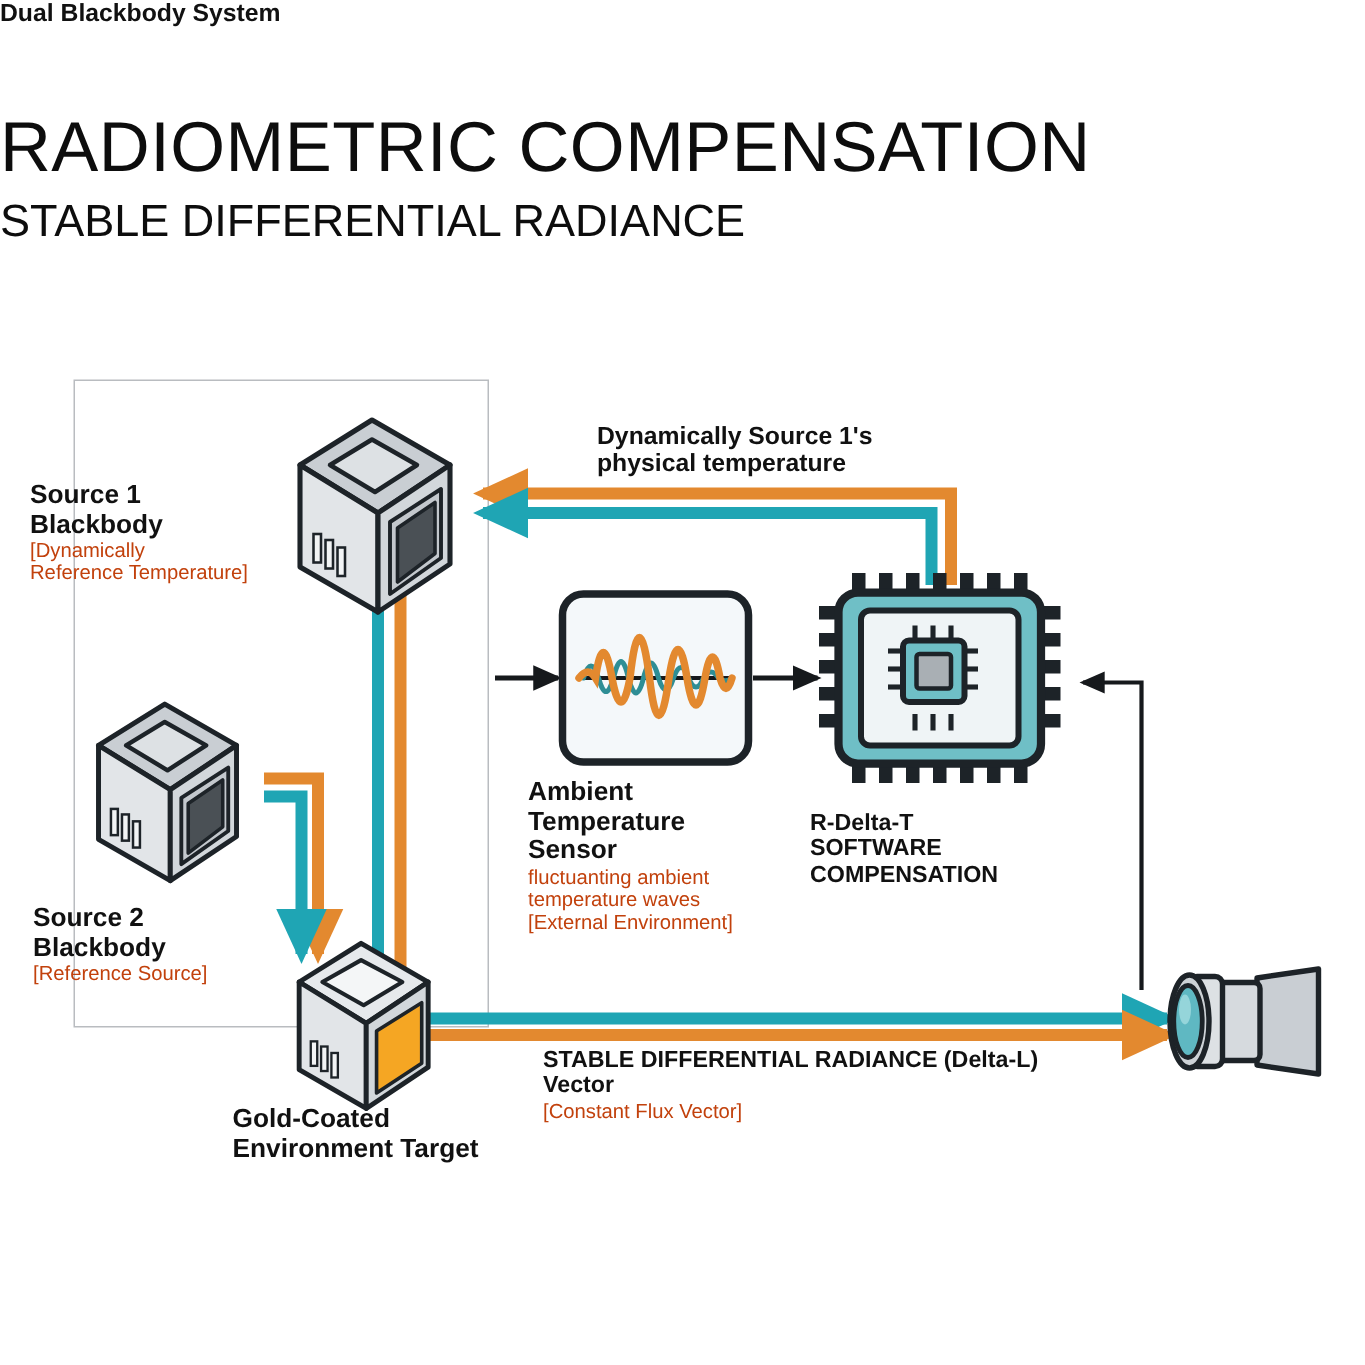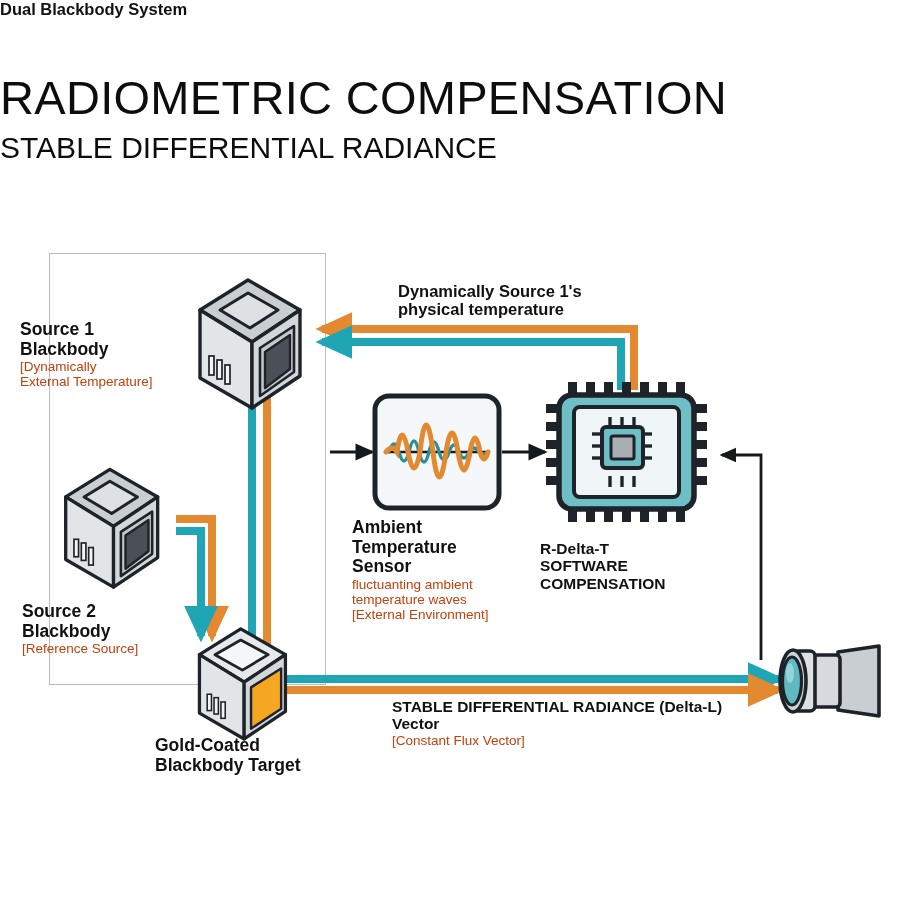--- a/index.html
+++ b/index.html
@@ -19,21 +19,21 @@
 
   .lbl-bold{font-weight:700;font-size:17.5px;color:#111;}
   .lbl-sm{font-weight:400;font-size:13.5px;color:#c2410c;}
   .lbl-md{font-weight:700;font-size:15.5px;color:#111;}
 
   #src1-label{left:20px;top:320px;width:190px;}
   #src2-label{left:22px;top:602px;width:200px;}
   #sensor-label{left:352px;top:518px;width:178px;}
   #chip-label{left:540px;top:540px;width:200px;}
   #target-label{left:155px;top:736px;width:200px;}
-  #radiance-label{left:392px;top:698px;width:410px;}
+  #radiance-label{left:362px;top:698px;width:410px;}
   #feedback-label{left:398px;top:282px;width:290px;font-weight:700;font-size:16.5px;}
 
   svg{position:absolute;left:0;top:0;width:910px;height:910px;}
 </style>
 </head>
 <body>
 
 <div id="stage">
 
   <div id="title" class="t">RADIOMETRIC COMPENSATION</div>
@@ -209,21 +209,21 @@
 
       <ellipse cx="792" cy="681" rx="9.5" ry="24" fill="#5FB8C2" stroke="#1D2328" stroke-width="3.2"></ellipse>
       <ellipse cx="790" cy="673" rx="4" ry="10" fill="#9FD9DE" opacity="0.85"></ellipse>
     </g>
   </svg>
 
   <div id="src1-label" class="t">
     <div class="lbl-bold">Source 1</div>
     <div class="lbl-bold">Blackbody</div>
     <div class="lbl-sm">[Dynamically</div>
-    <div class="lbl-sm">External Temperature]</div>
+    <div class="lbl-sm">Reference Temperature]</div>
   </div>
 
   <div id="src2-label" class="t">
     <div class="lbl-bold">Source 2</div>
     <div class="lbl-bold">Blackbody</div>
     <div class="lbl-sm">[Reference Source]</div>
   </div>
 
   <div id="sensor-label" class="t">
     <div class="lbl-bold">Ambient</div>
@@ -235,21 +235,21 @@
   </div>
 
   <div id="chip-label" class="t">
     <div class="lbl-md">R-Delta-T</div>
     <div class="lbl-md">SOFTWARE</div>
     <div class="lbl-md">COMPENSATION</div>
   </div>
 
   <div id="target-label" class="t">
     <div class="lbl-bold">Gold-Coated</div>
-    <div class="lbl-bold">Blackbody Target</div>
+    <div class="lbl-bold">Environment Target</div>
   </div>
 
   <div id="radiance-label" class="t">
     <div class="lbl-md">STABLE DIFFERENTIAL RADIANCE (Delta-L)</div>
     <div class="lbl-md">Vector</div>
     <div class="lbl-sm">[Constant Flux Vector]</div>
   </div>
 
   <div id="feedback-label" class="t">
     <div>Dynamically Source 1's</div>

